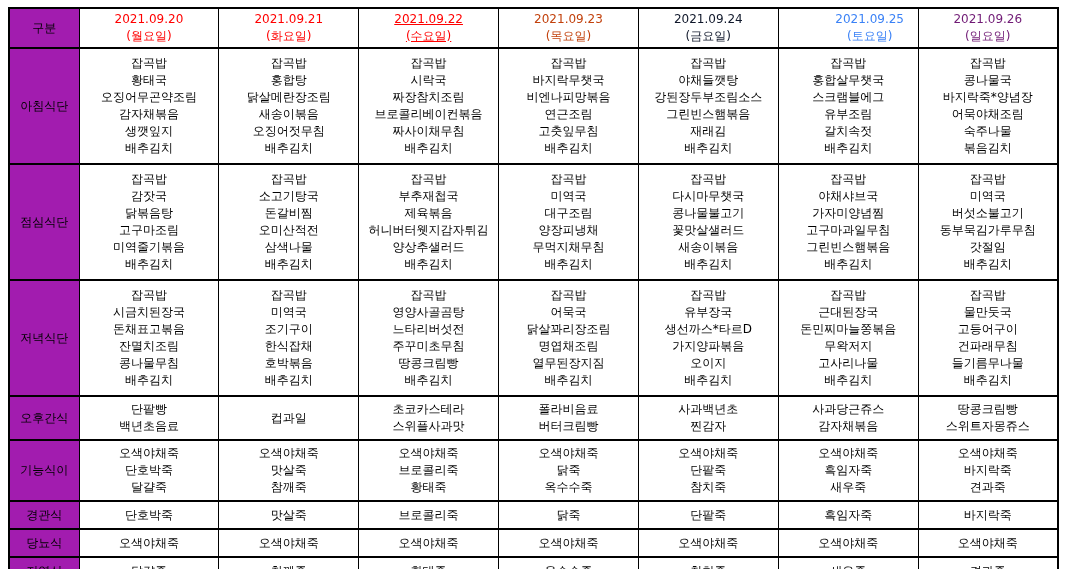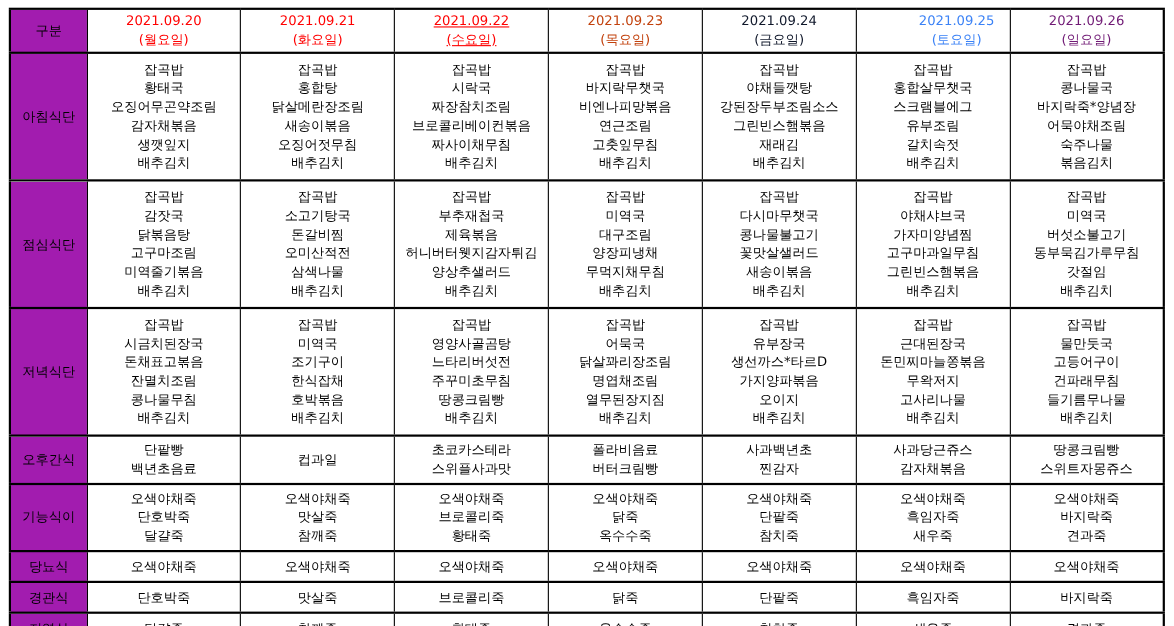--- a/index.html
+++ b/index.html
@@ -333,20 +333,44 @@
             <div class="menu-line">흑임자죽</div>
             <div class="menu-line">새우죽</div>
           </td>
           <td>
             <div class="menu-line">오색야채죽</div>
             <div class="menu-line">바지락죽</div>
             <div class="menu-line">견과죽</div>
           </td>
         </tr>
         <tr class="row-single">
+          <th class="row-label">경관식</th>
+          <td>
+            <div class="menu-line">단호박죽</div>
+          </td>
+          <td>
+            <div class="menu-line">맛살죽</div>
+          </td>
+          <td>
+            <div class="menu-line">브로콜리죽</div>
+          </td>
+          <td>
+            <div class="menu-line">닭죽</div>
+          </td>
+          <td>
+            <div class="menu-line">단팥죽</div>
+          </td>
+          <td>
+            <div class="menu-line">흑임자죽</div>
+          </td>
+          <td>
+            <div class="menu-line">바지락죽</div>
+          </td>
+        </tr>
+        <tr class="row-single">
           <th class="row-label">당뇨식</th>
           <td>
             <div class="menu-line">오색야채죽</div>
           </td>
           <td>
             <div class="menu-line">오색야채죽</div>
           </td>
           <td>
             <div class="menu-line">오색야채죽</div>
           </td>
@@ -354,44 +378,20 @@
             <div class="menu-line">오색야채죽</div>
           </td>
           <td>
             <div class="menu-line">오색야채죽</div>
           </td>
           <td>
             <div class="menu-line">오색야채죽</div>
           </td>
           <td>
             <div class="menu-line">오색야채죽</div>
-          </td>
-        </tr>
-        <tr class="row-single">
-          <th class="row-label">경관식</th>
-          <td>
-            <div class="menu-line">단호박죽</div>
-          </td>
-          <td>
-            <div class="menu-line">맛살죽</div>
-          </td>
-          <td>
-            <div class="menu-line">브로콜리죽</div>
-          </td>
-          <td>
-            <div class="menu-line">닭죽</div>
-          </td>
-          <td>
-            <div class="menu-line">단팥죽</div>
-          </td>
-          <td>
-            <div class="menu-line">흑임자죽</div>
-          </td>
-          <td>
-            <div class="menu-line">바지락죽</div>
           </td>
         </tr>
         <tr class="row-single">
           <th class="row-label">저염식</th>
           <td>
             <div class="menu-line">달걀죽</div>
           </td>
           <td>
             <div class="menu-line">참깨죽</div>
           </td>

